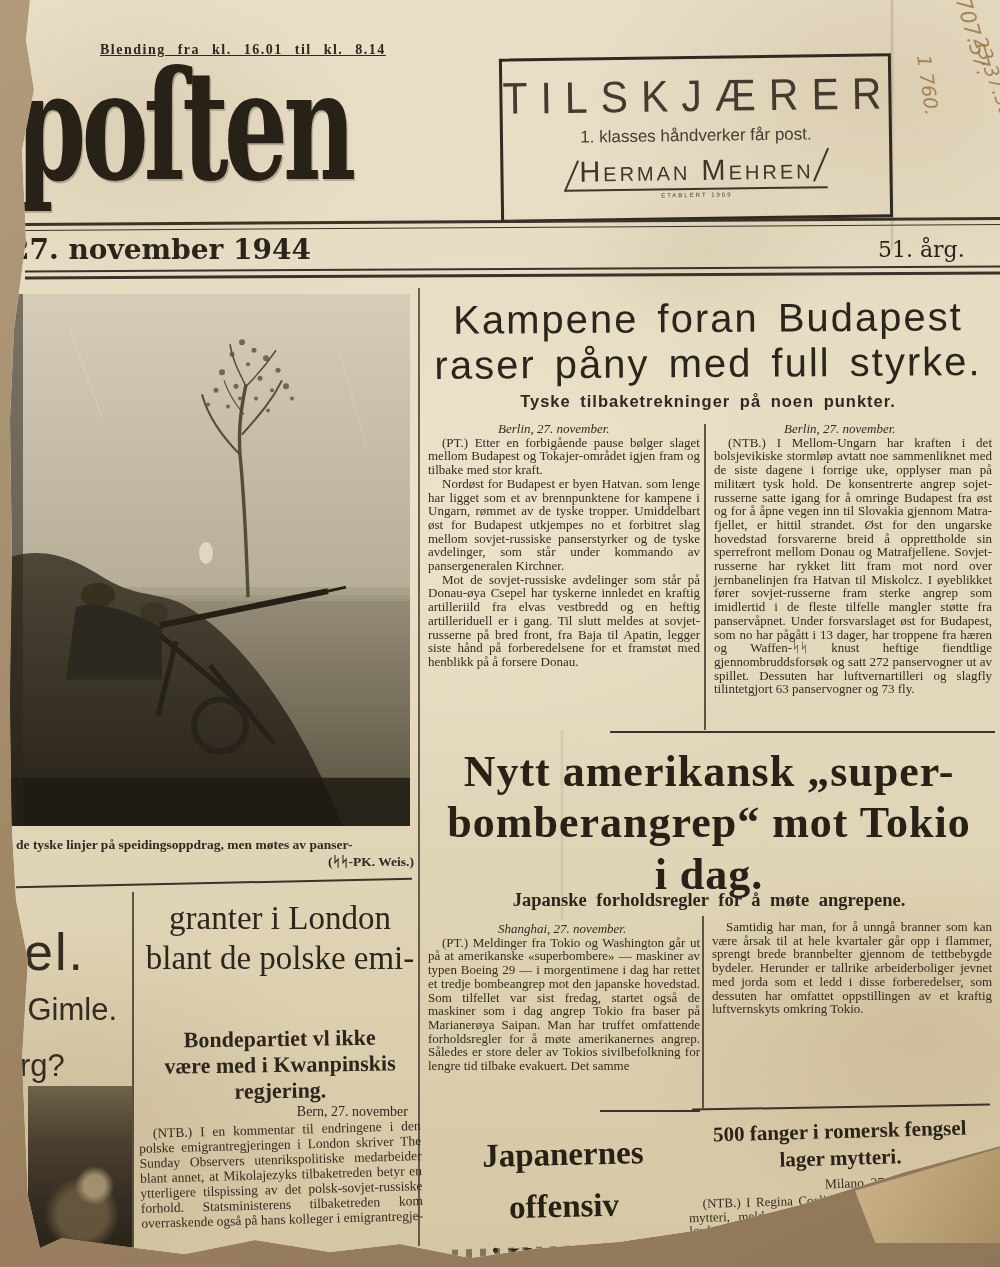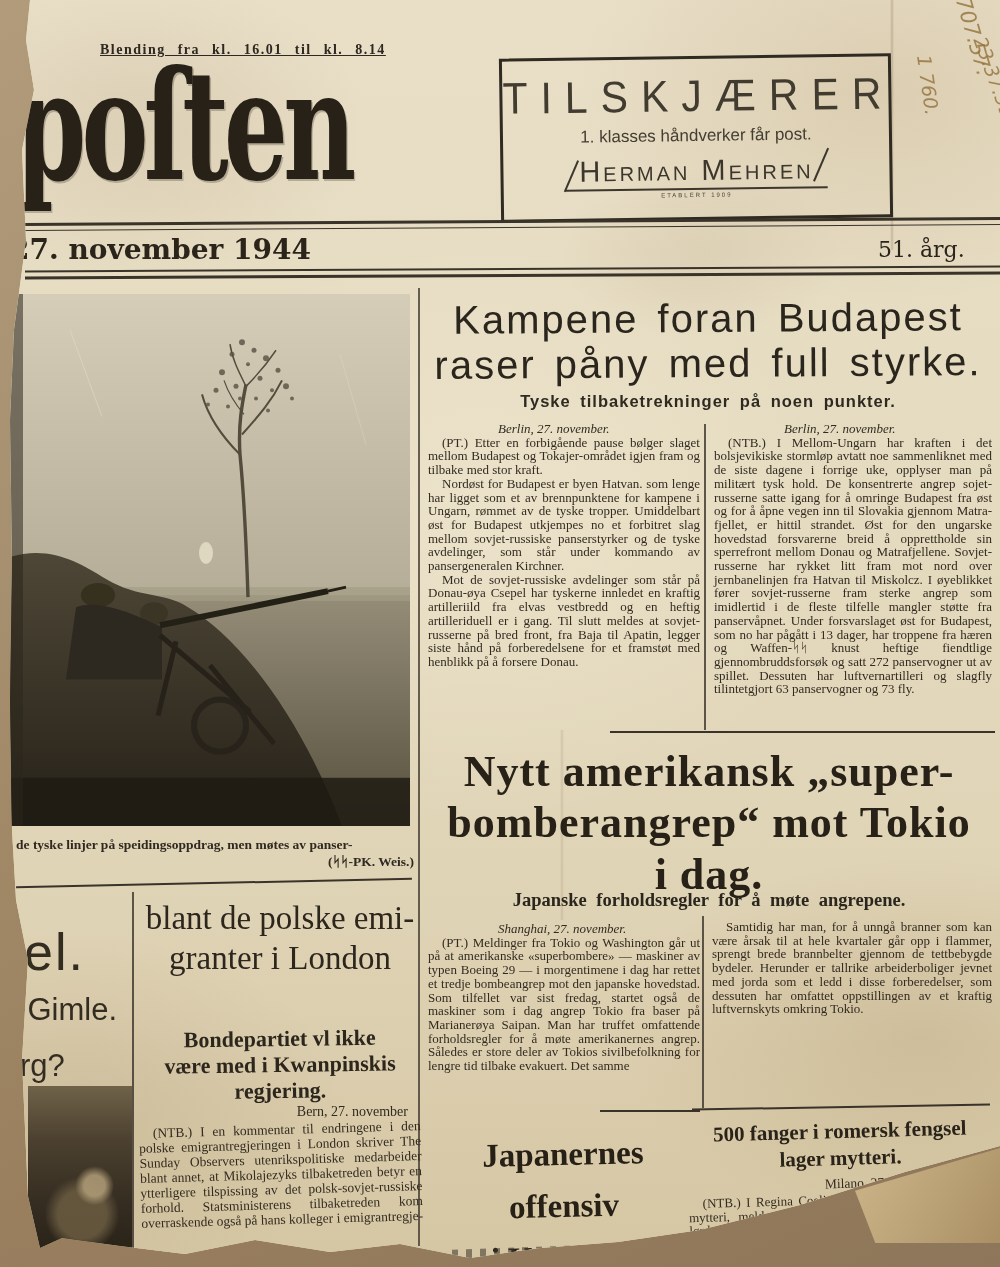--- a/index.html
+++ b/index.html
@@ -265,22 +265,22 @@
         <p class="dl">Shanghai, 27. november.</p>
         <p>(PT.) Meldinger fra Tokio og Washington går ut på at amerikanske «superbombere» — maskiner av typen Boeing 29 — i morgentimene i dag har rettet et tredje bombeangrep mot den japanske hovedstad. Som tilfellet var sist fredag, startet også de maskiner som i dag angrep Tokio fra baser på Marianerøya Saipan. Man har truffet omfattende forholdsregler for å møte amerikanernes angrep. Således er store deler av Tokios sivilbefolkning for lengre tid tilbake evakuert. Det samme</p>
       </div>
       <div class="bodycol" style="left:712px;top:920px;width:280px;">
         <p>Samtidig har man, for å unngå branner som kan være årsak til at hele kvartaler går opp i flammer, sprengt brede brannbelter gjennom de tettbebygde bydeler. Herunder er tallrike arbeiderboliger jevnet med jorda som et ledd i disse forberedelser, som dessuten har omfattet oppstillingen av et kraftig luftvernskyts omkring Tokio.</p>
       </div>
     </div>
 
     <div>
       <div class="pol-h">
+        <div>granter i London</div>
         <div>blant de polske emi-</div>
-        <div>granter i London</div>
       </div>
       <div class="pol-sub">
         <div>Bondepartiet vl ikke</div>
         <div>være med i Kwanpinskis</div>
         <div>regjering.</div>
       </div>
       <div class="pol-dl">Bern, 27. november</div>
       <div class="bodycol pol-body">
         <p>(NTB.) I en kommentar til endringene i den polske emigrantregjeringen i London skriver The Sunday Observers utenrikspolitiske medarbeider blant annet, at Mikolajezyks tilbaketreden betyr en ytterligere tilspissing av det polsk-sovjet-russiske forhold. Statsministerens tilbaketreden kom overraskende også på hans kolleger i emigrantregje-</p>
       </div>

